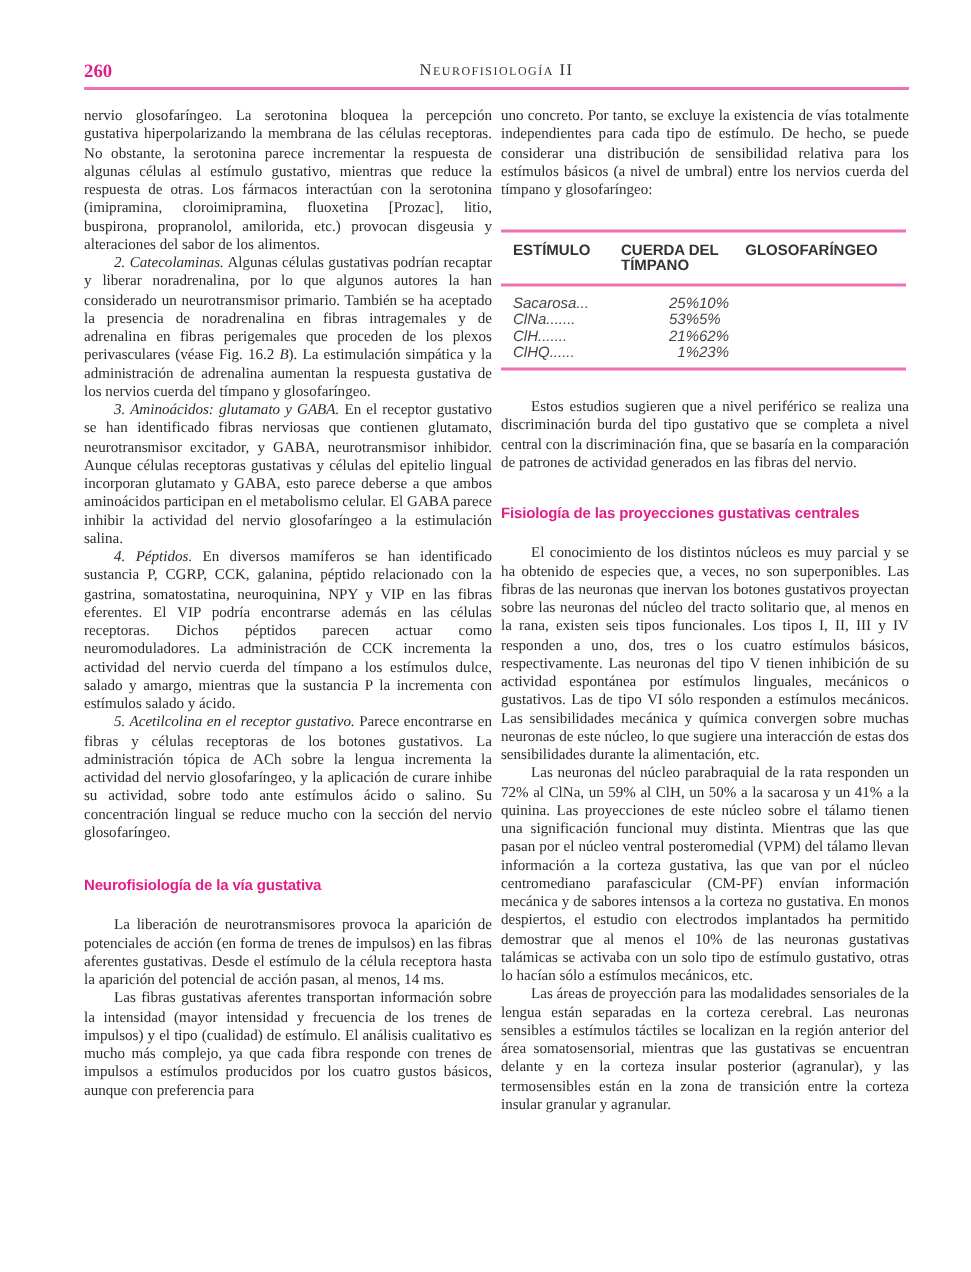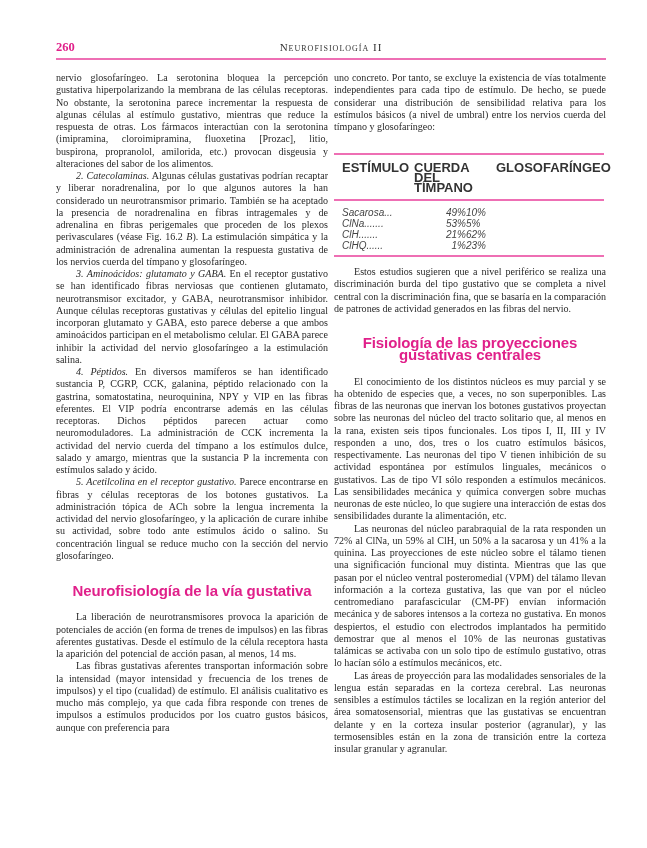--- a/index.html
+++ b/index.html
@@ -13,26 +13,26 @@
 
   .col { position: absolute; top: 72px; width: 272px; font-size: 10.05px; line-height: 12.25px;
          text-align: justify; hyphens: manual; }
   .col-left { left: 56px; }
   .col-right { left: 334px; }
   p { margin: 0; }
   .indent { text-indent: 20px; }
   em { font-style: italic; }
 
   h2.section { font-family: "Liberation Sans", "DejaVu Sans", sans-serif; font-weight: bold;
-               font-size: 15px; color: #e0208a; margin: 0; text-align: center; letter-spacing: -0.1px; }
+               font-size: 10px; color: #e0208a; margin: 0; text-align: left; letter-spacing: -0.1px; }
 
   .table-wrap { position: absolute; left: 334px; top: 153px; width: 270px; }
   .t-rule { height: 2px; background: #ee6fb4; }
   .t-head { display: flex; font-family: "Liberation Sans", "DejaVu Sans", sans-serif;
-            font-size: 13px; font-weight: bold; color: #333; padding: 8px 0 6px 8px; line-height: 10px; }
+            font-size: 10px; font-weight: bold; color: #333; padding: 8px 0 6px 8px; line-height: 10px; }
   .t-head .c1 { width: 72px; }
   .t-head .c2 { width: 82px; }
   .t-head .c3 { width: 90px; text-align: center; }
   .t-body { padding: 6px 0 4px 8px; font-family: "Liberation Sans", "DejaVu Sans", sans-serif;
             font-style: italic; font-size: 10px; color: #444; line-height: 11px; }
   .t-row { display: flex; }
   .t-row .c1 { width: 72px; }
   .t-row .c2 { width: 52px; text-align: right; }
   .t-row .c3 { width: 106px; text-align: left; }
 </style>
@@ -64,21 +64,21 @@
   <div class="t-rule"></div>
   <div class="t-head">
     <div class="c1">ESTÍMULO</div>
     <div class="c2">CUERDA DEL TÍMPANO</div>
     <div class="c3">GLOSOFARÍNGEO</div>
   </div>
   <div class="t-rule"></div>
   <div class="t-body">
     <div class="t-row">
       <div class="c1">Sacarosa...</div>
-      <div class="c2">49%</div>
+      <div class="c2">25%</div>
       <div class="c3">10%</div>
     </div>
     <div class="t-row">
       <div class="c1">ClNa.......</div>
       <div class="c2">53%</div>
       <div class="c3">5%</div>
     </div>
     <div class="t-row">
       <div class="c1">ClH.......</div>
       <div class="c2">21%</div>

